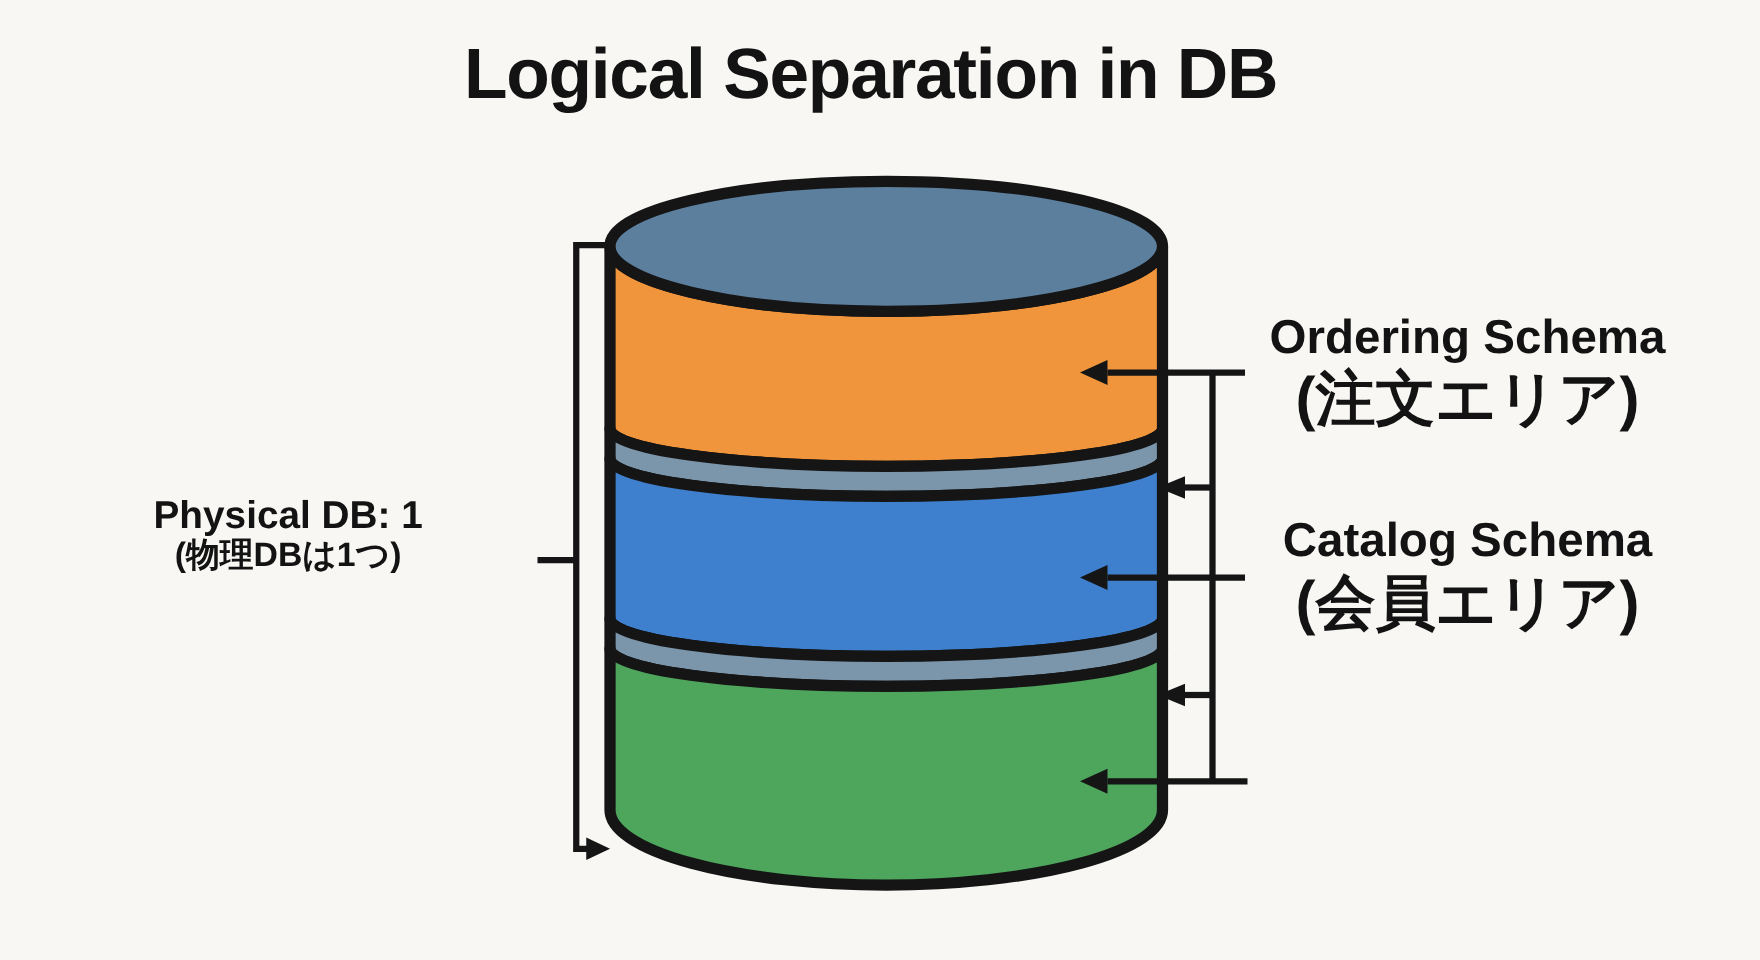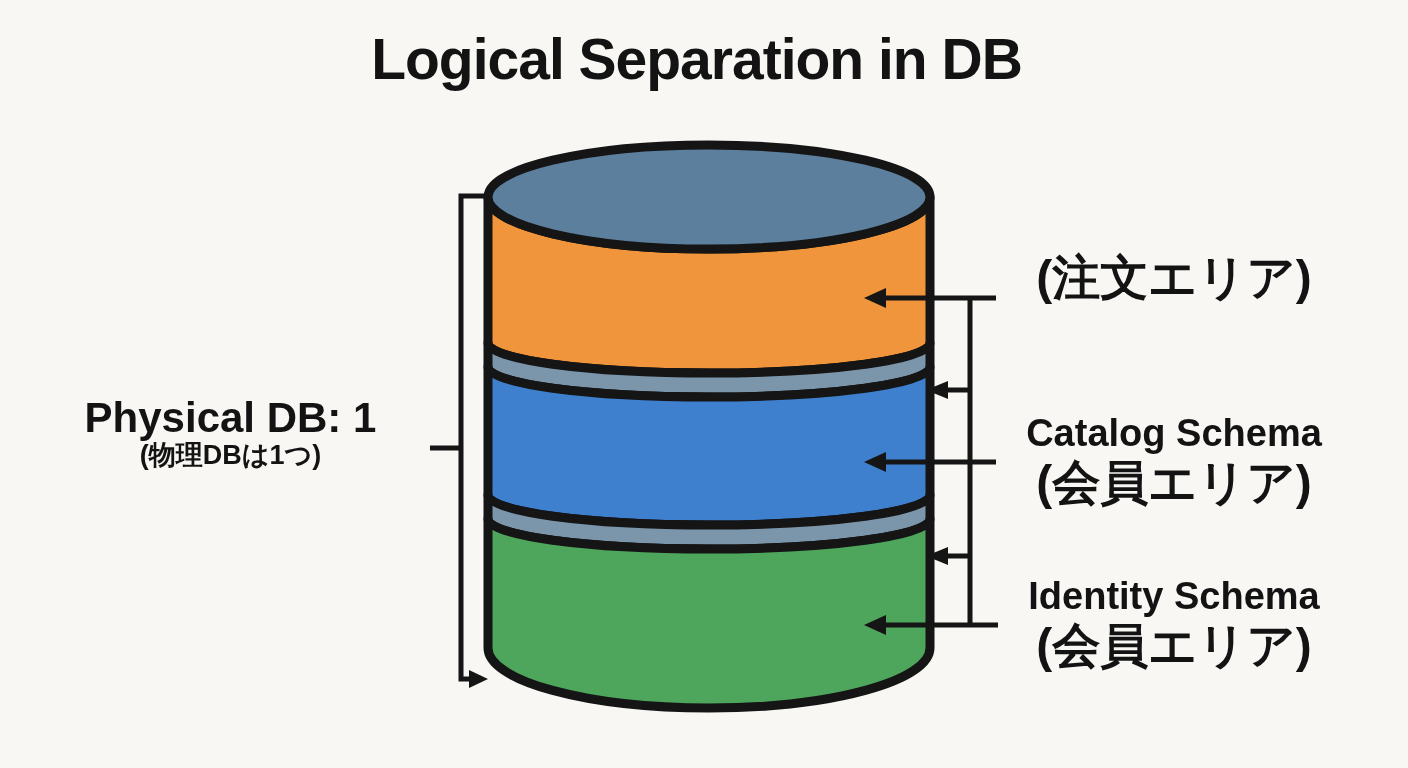--- a/index.html
+++ b/index.html
@@ -35,21 +35,21 @@
   .left-label {
     position: absolute;
     left: 28px;
     top: 396px;
     width: 405px;
     text-align: center;
     font-weight: bold;
     color: #131313;
   }
   .left-label .en {
-    font-size: 42px;
+    font-size: 31px;
     line-height: 1.05;
   }
   .left-label .ja {
     font-size: 27px;
     line-height: 1.15;
   }
   .schema-label {
     position: absolute;
     left: 985px;
     width: 378px;
@@ -125,26 +125,23 @@
   </svg>
 
   <div class="title">Logical Separation in DB</div>
 
   <div class="left-label">
     <div class="en">Physical DB: 1</div>
     <div class="ja">(物理DBは1つ)</div>
   </div>
 
   <div class="schema-label ordering">
+    <div class="en">Ordering Schema</div>
     <div class="ja">(注文エリア)</div>
   </div>
 
   <div class="schema-label catalog">
     <div class="en">Catalog Schema</div>
     <div class="ja">(会員エリア)</div>
   </div>
 
-  <div class="schema-label identity">
-    <div class="en">Identity Schema</div>
-    <div class="ja">(会員エリア)</div>
-  </div>
 
 </div>
 
 </body></html>

